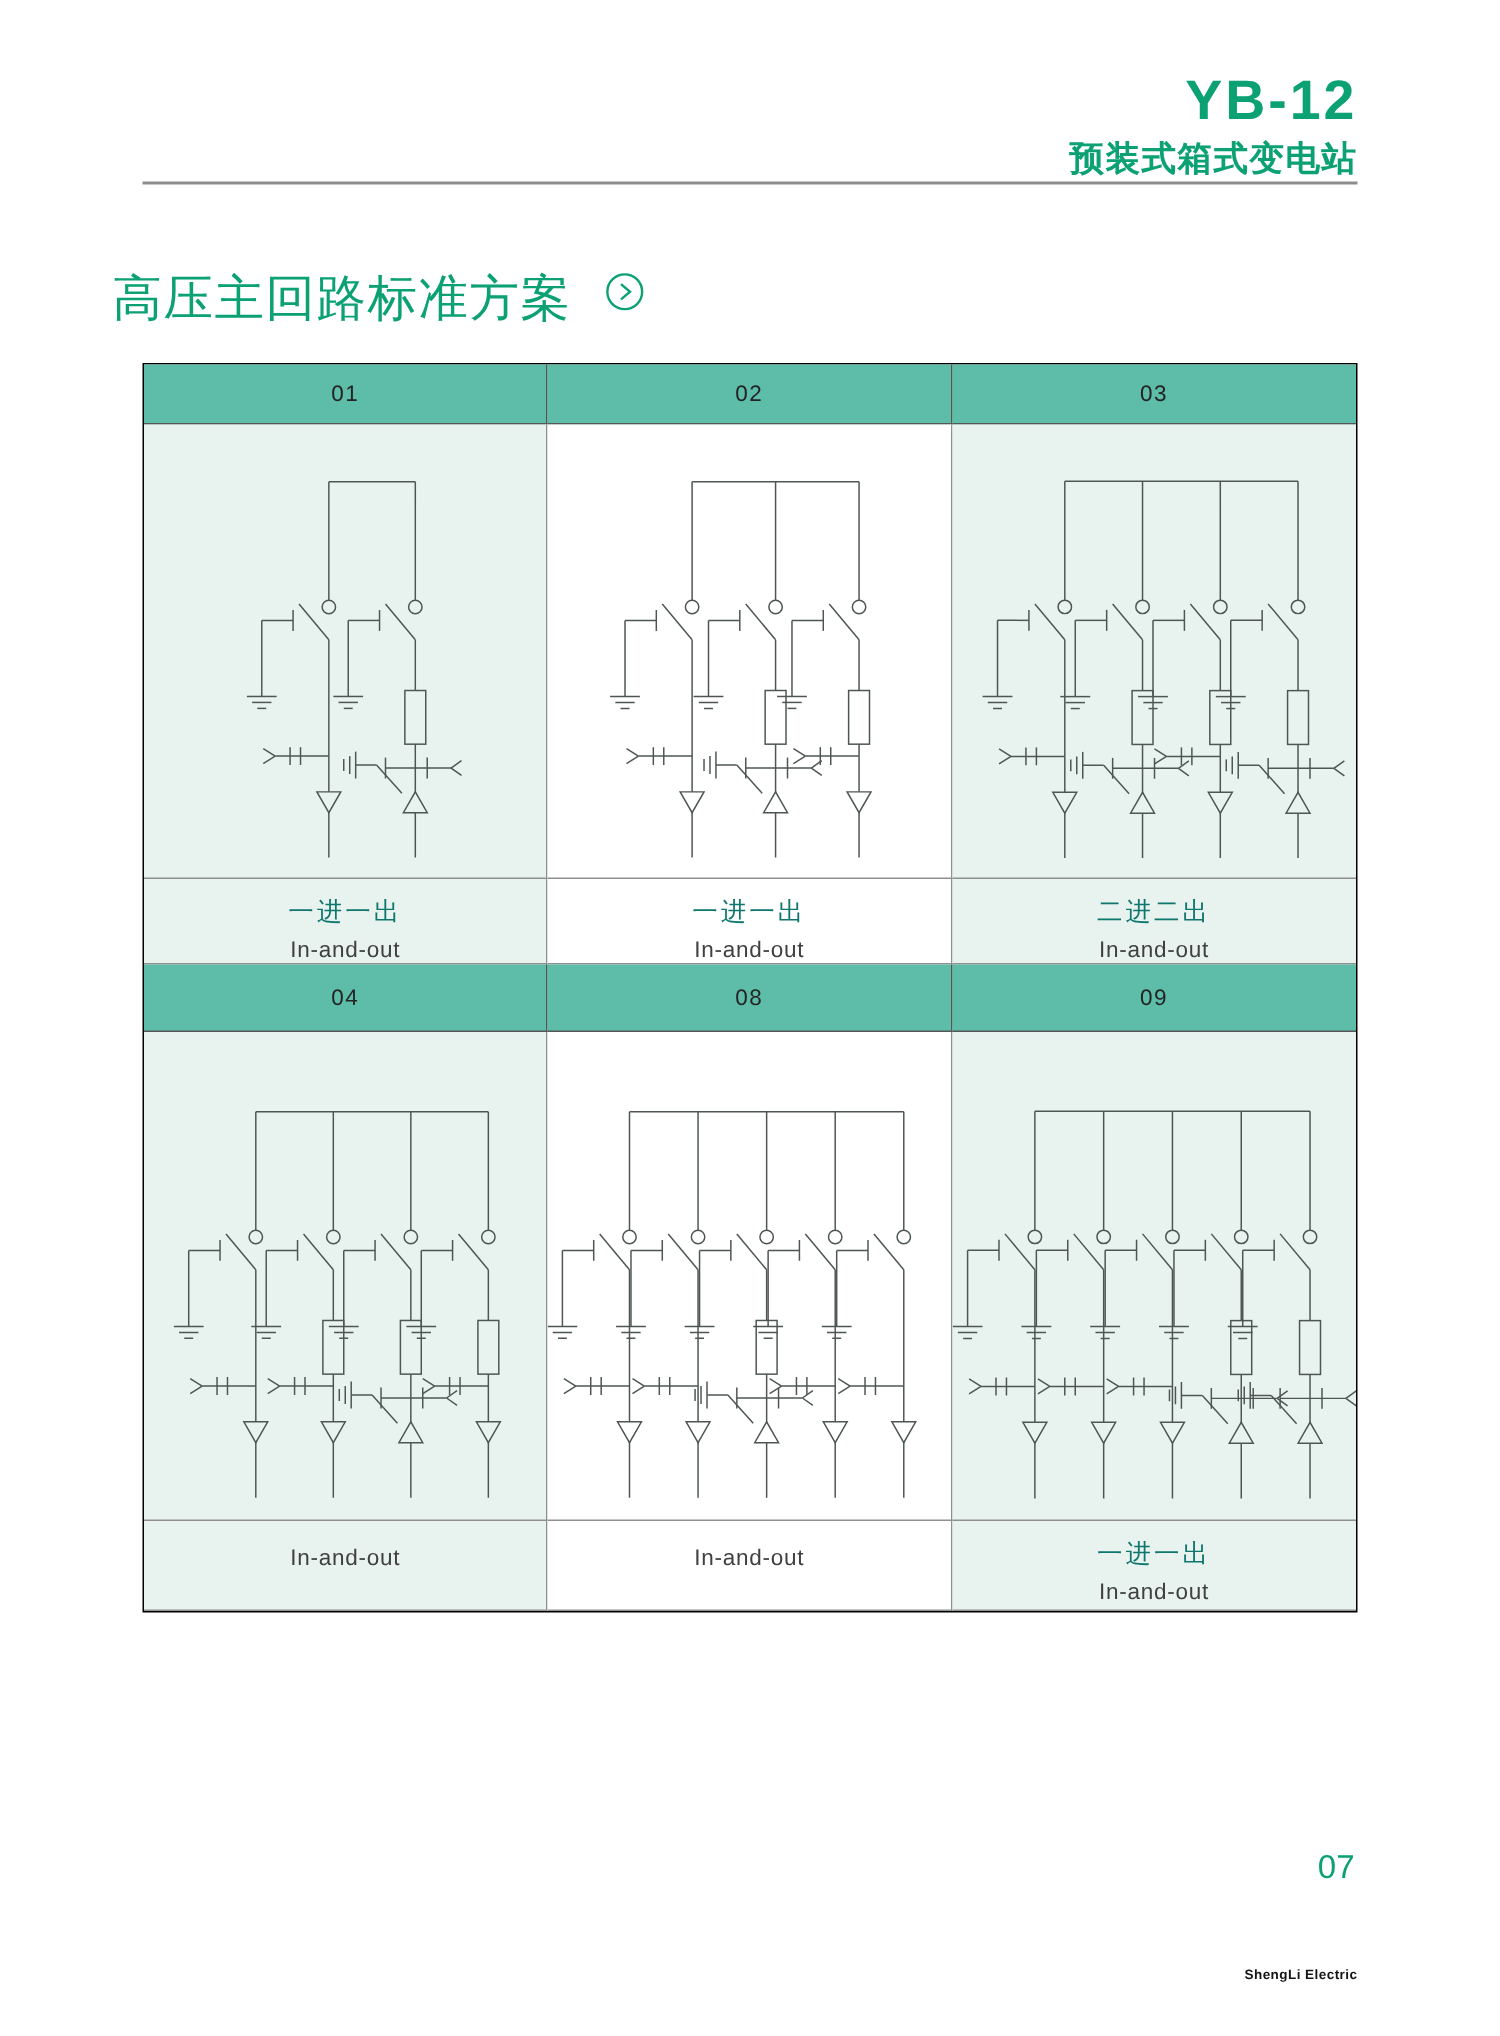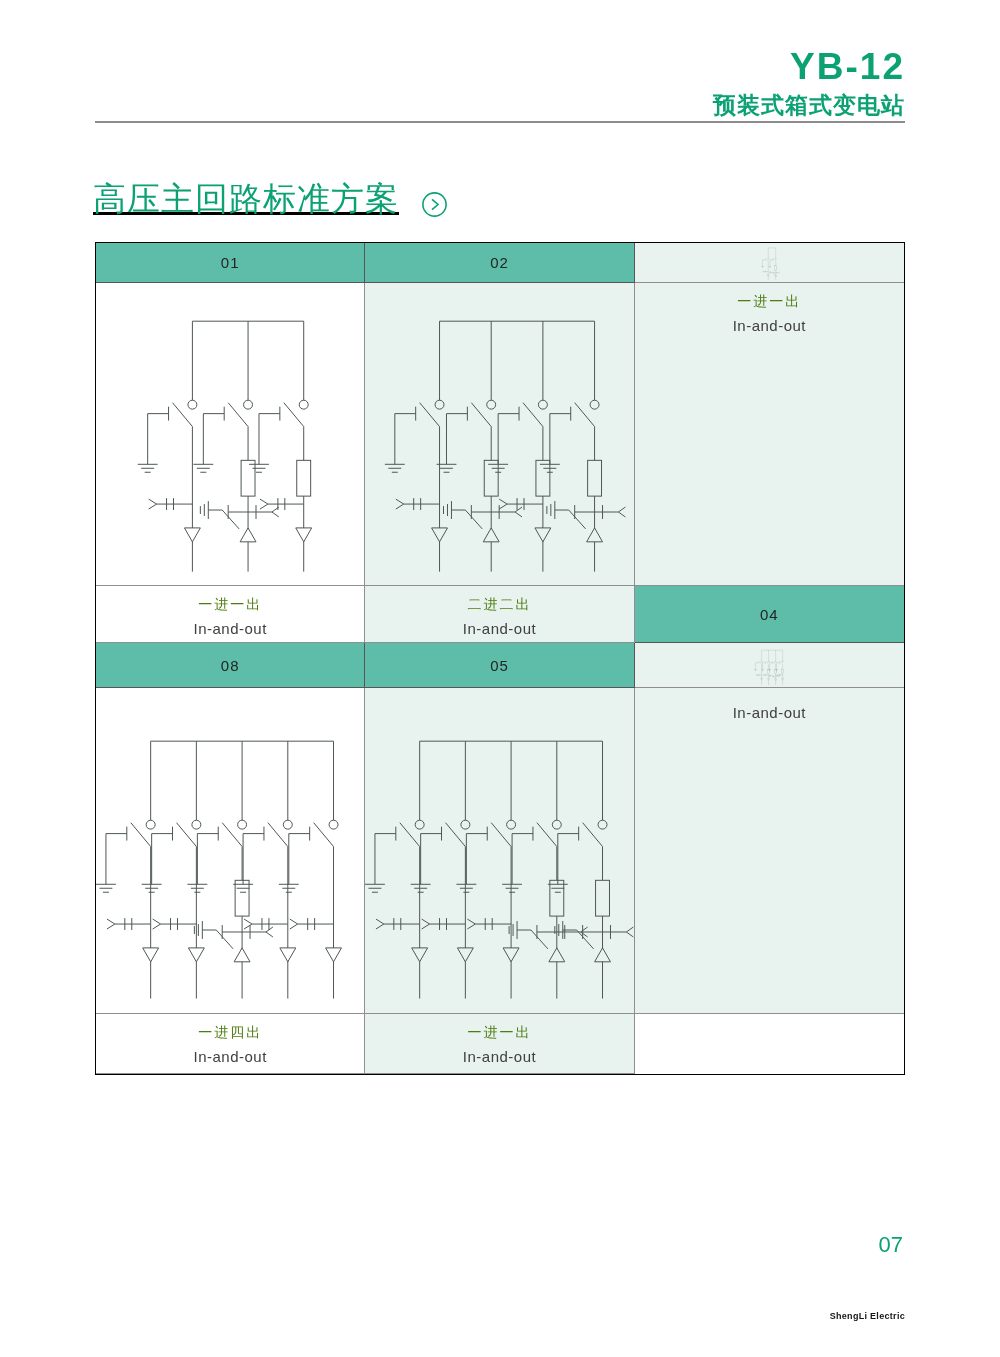--- a/index.html
+++ b/index.html
@@ -6,40 +6,40 @@
   .page{
     position:relative;width:1000px;height:1357px;background:#fff;overflow:hidden;
     font-family:"Liberation Sans","DejaVu Sans",sans-serif;
   }
   
   .brand{position:absolute;top:48px;right:95px;text-align:right;color:var(--accent);}
   .brand-model{font-size:37px;font-weight:bold;letter-spacing:2px;line-height:1.0;}
   .brand-sub{font-size:23px;font-weight:bold;margin-top:5px;letter-spacing:1px;}
   .header-rule{position:absolute;top:121px;left:95px;width:810px;height:2px;background:#8d8d8d;}
   
-  .section{position:absolute;top:177px;left:93px;display:flex;align-items:flex-end;text-decoration:underline;}
+  .section{position:absolute;top:177px;left:75px;display:flex;align-items:flex-start;}
   .section-title{font-size:33px;color:var(--accent);letter-spacing:1px;font-weight:400;}
   .section-icon{margin-left:22px;margin-top:4px;}
   
   .scheme-table{
     position:absolute;top:242px;left:95px;width:810px;
     display:grid;grid-template-columns:repeat(3,1fr);
     grid-template-rows:40px 303px 57px 45px 326px 60px;
     border:1px solid #000000;box-sizing:border-box;
   }
   .scheme-table>div{box-sizing:border-box;border-right:1px solid #8f8f8f;border-bottom:1px solid #8f8f8f;}
   .scheme-table>div:nth-child(3n){border-right:none;}
   .th{
     background:var(--header-bg);display:flex;align-items:center;justify-content:center;
     font-size:15px;color:#242424;letter-spacing:1px;
     border-right-color:#565656 !important;border-bottom-color:#565656 !important;
   }
   .cell-diagram{display:flex;align-items:stretch;justify-content:center;overflow:hidden;}
   .cell-caption{text-align:center;padding-top:10px;}
-  .cap-zh{font-size:14px;color:#4d7c0f;letter-spacing:2px;}
+  .cap-zh{font-size:17px;color:#0f766e;letter-spacing:2px;}
   .cap-en{font-size:15px;color:#404040;margin-top:6px;letter-spacing:0.5px;}
   .tone-mint{background:var(--mint);}
   .tone-white{background:#ffffff;}
   
   .page-num{position:absolute;top:1232px;right:97px;font-size:22px;color:var(--accent);}
   .footer-brand{position:absolute;top:1311px;right:95px;font-size:9px;font-weight:bold;color:#151515;letter-spacing:0.3px;}
 </style>
 </head>
 <body>
 
@@ -58,20 +58,21 @@
       <svg width="27" height="27" viewBox="0 0 27 27">
         <circle cx="13.5" cy="13.5" r="11.6" fill="none" stroke="#0ba173" stroke-width="1.6"></circle>
         <path d="M11 8.4 L 17 13.5 L 11 18.6" fill="none" stroke="#0ba173" stroke-width="1.6"></path>
       </svg>
     </span>
   </div>
 
   <div class="scheme-table">
       <div class="th">01</div>
       <div class="th">02</div>
+      <div class="th">03</div>
       <div class="cell-diagram tone-mint">
         <svg viewBox="0 0 270 303" width="100%" height="100%" preserveAspectRatio="xMidYMid meet" style="stroke: rgb(77, 86, 83); stroke-width: 1; fill: none;">
           <g>
             <line x1="124" y1="38" x2="182" y2="38"></line>
           </g>
           <g>
             <line x1="124" y1="38" x2="124" y2="117.5"></line>
             <circle cx="124" cy="122" r="4.5" fill="none"></circle>
             <g>
               <line x1="104" y1="120" x2="124" y2="144"></line>
@@ -343,21 +344,21 @@
       <div class="cell-caption tone-white">
         <div class="cap-zh">一进一出</div>
         <div class="cap-en">In-and-out</div>
       </div>
       <div class="cell-caption tone-mint">
         <div class="cap-zh">二进二出</div>
         <div class="cap-en">In-and-out</div>
       </div>
       <div class="th">04</div>
       <div class="th">08</div>
-      <div class="th">05</div>
+      <div class="th">09</div>
       <div class="cell-diagram tone-mint">
         <svg viewBox="0 0 270 326" width="100%" height="100%" preserveAspectRatio="xMidYMid meet" style="stroke: rgb(77, 86, 83); stroke-width: 1; fill: none;">
           <g>
             <line x1="75" y1="53" x2="231" y2="53"></line>
           </g>
           <g>
             <line x1="75" y1="53" x2="75" y2="132.5"></line>
             <circle cx="75" cy="137" r="4.5" fill="none"></circle>
             <g>
               <line x1="55" y1="135" x2="75" y2="159"></line>
@@ -739,21 +740,20 @@
               <line x1="213" y1="243" x2="230" y2="262"></line>
             </g>
             <polygon points="231,275 247,275 239,261" fill="#e8f3ef"></polygon>
           </g>
         </svg>
       </div>
       <div class="cell-caption tone-mint">
         <div class="cap-en">In-and-out</div>
       </div>
       <div class="cell-caption tone-white">
-        <div class="cap-zh">一进四出</div>
         <div class="cap-en">In-and-out</div>
       </div>
       <div class="cell-caption tone-mint">
         <div class="cap-zh">一进一出</div>
         <div class="cap-en">In-and-out</div>
       </div>
     </div>
 
   <div class="page-num">07</div>
   <div class="footer-brand">ShengLi Electric</div>

